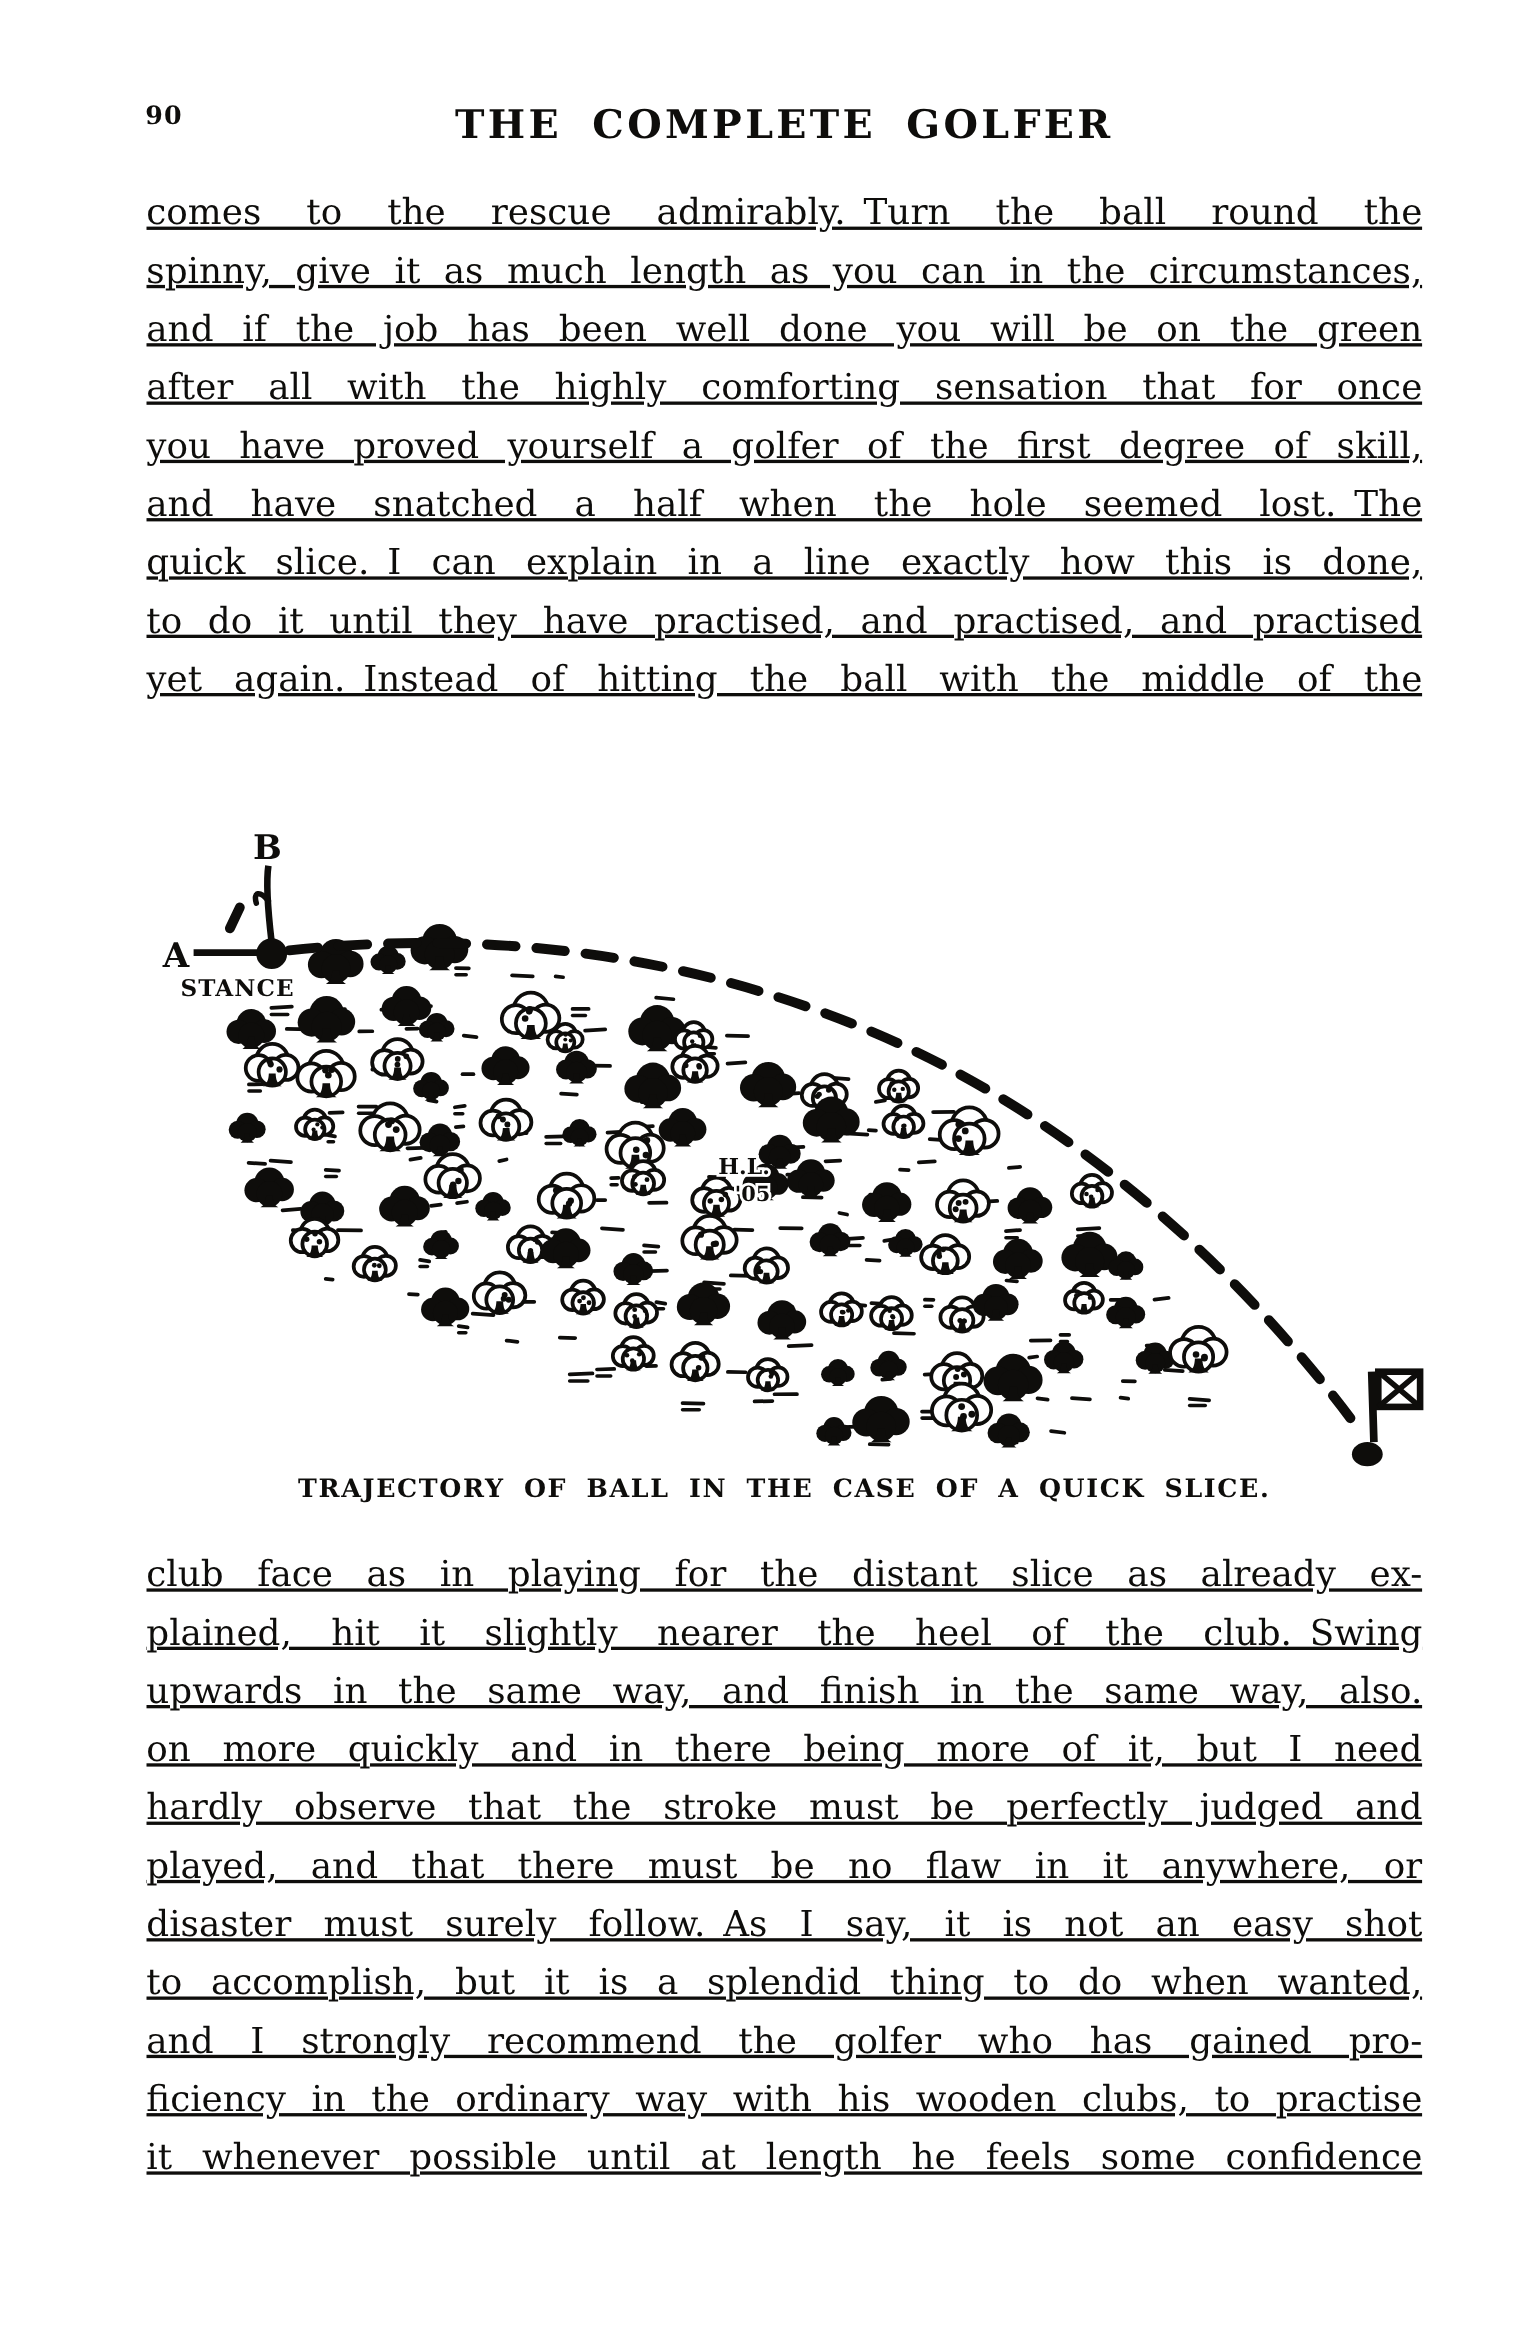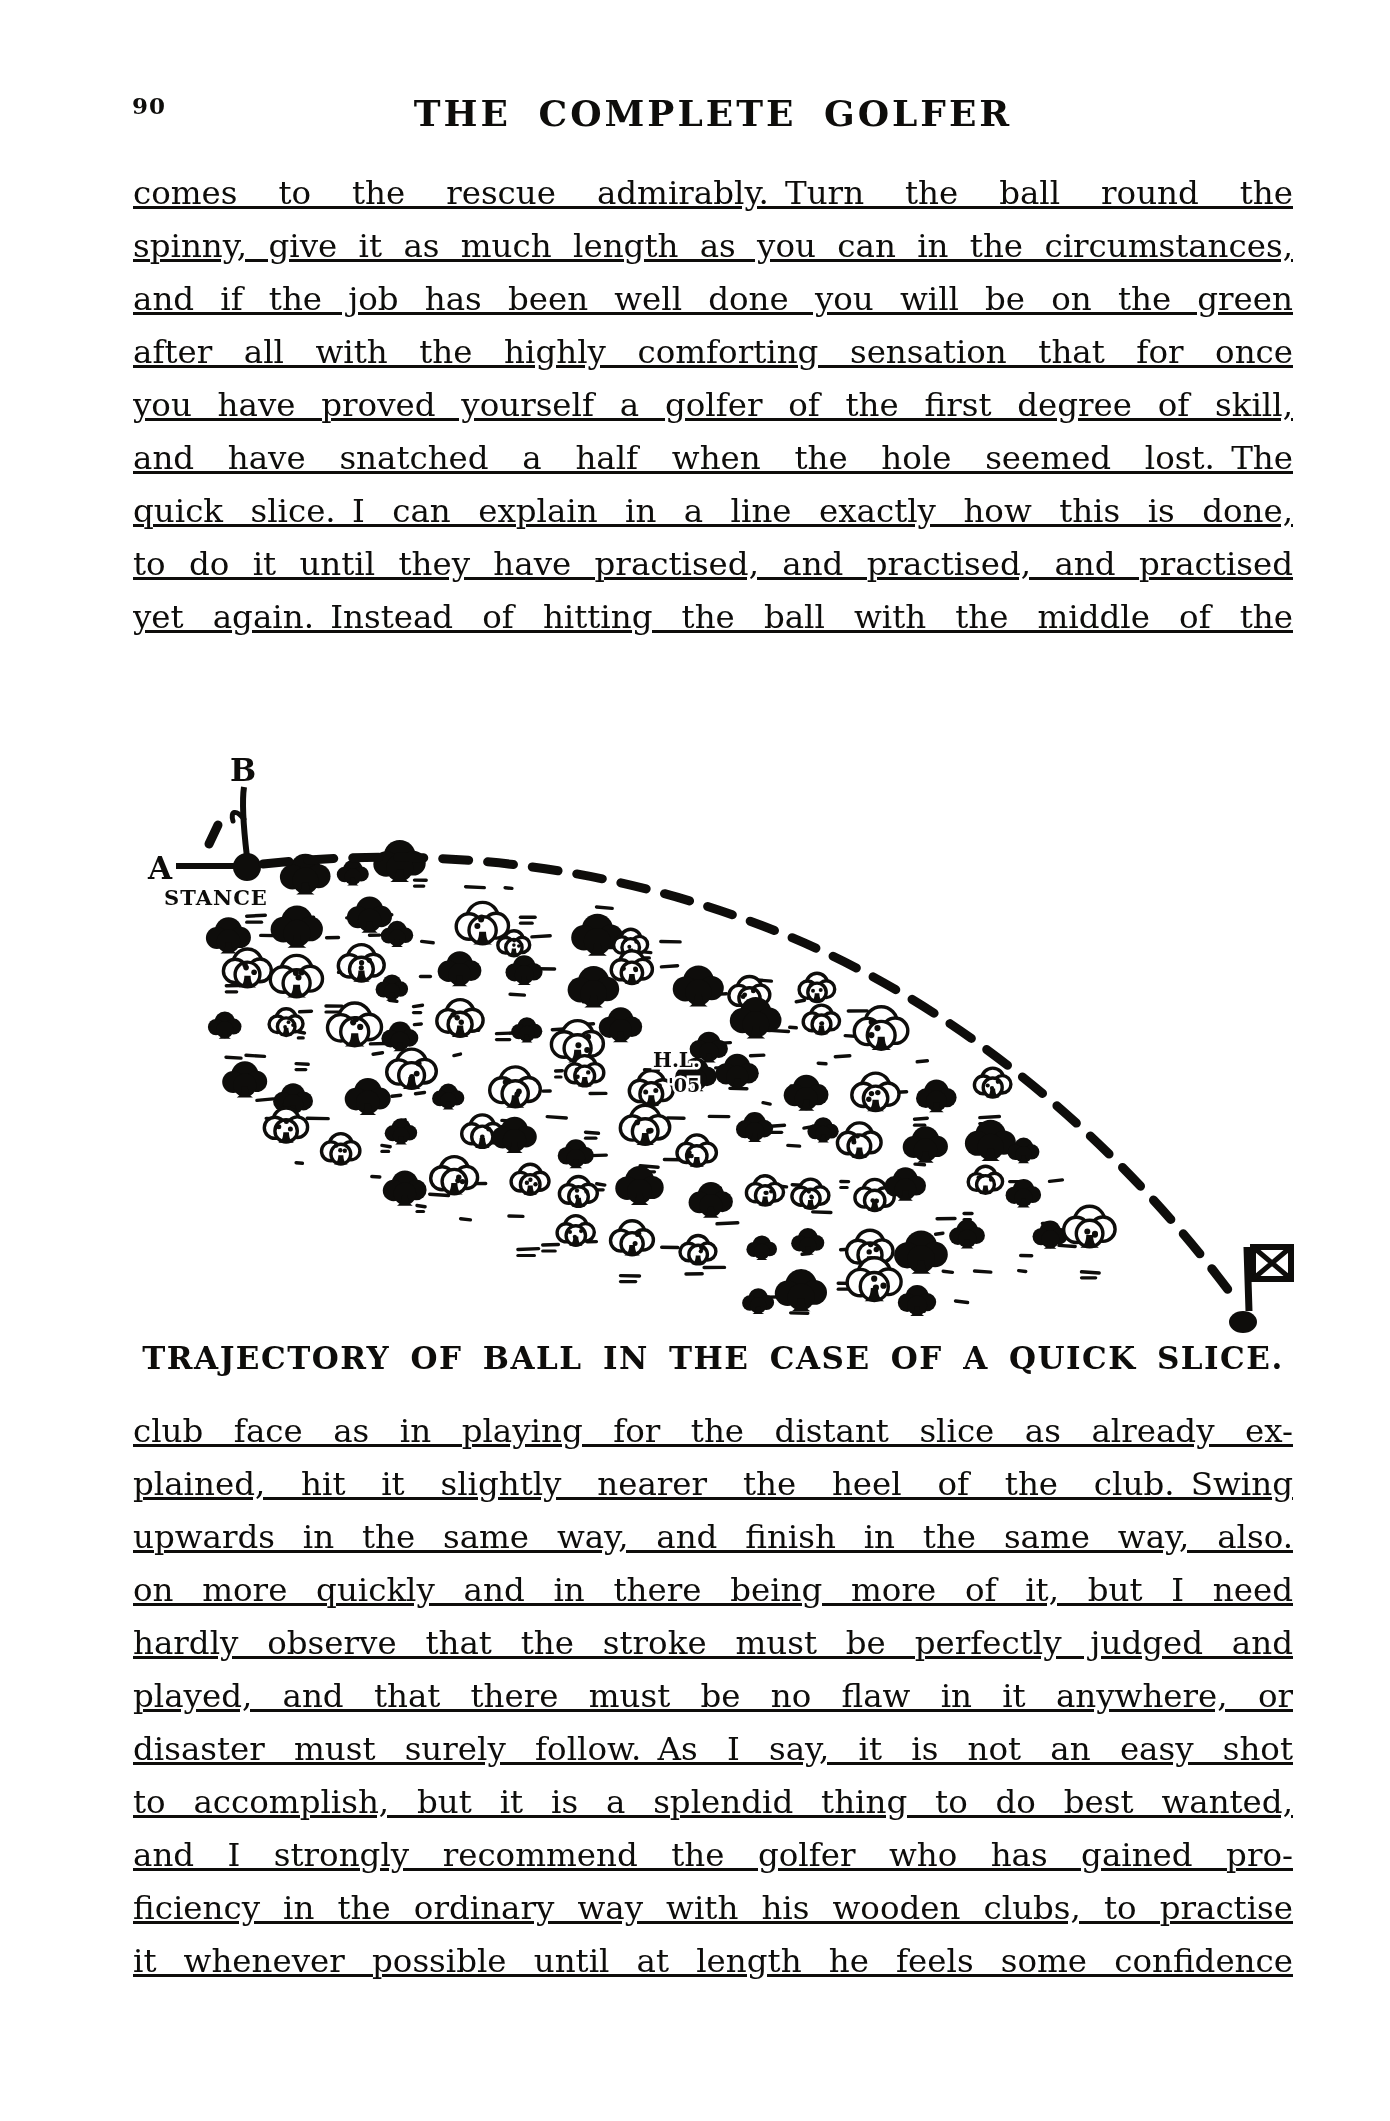--- a/index.html
+++ b/index.html
@@ -19,21 +19,21 @@
     letter-spacing:3px; word-spacing:12px;
   }
   .para { position:absolute; left:133px; width:1160px; font-size:32.5px; }
   .tline {
     height:53px; line-height:53px; overflow:hidden;
     text-align:justify; text-align-last:justify; word-spacing:1px;text-decoration:underline;
   }
   #figure-svg { position:absolute; left:0; top:745px; }
   .fig-caption {
     position:absolute; left:133px; width:1160px; top:1340px;
-    text-align:center; font-size:31px; font-weight:700;
+    text-align:center; font-size:23px; font-weight:700;
     letter-spacing:1.5px; word-spacing:8px;
   }
   svg text { font-family:"DejaVu Serif", serif; fill:var(--ink); }
 </style>
 </head>
 <body>
 
 <div class="page">
 
   <div class="page-number">90</div>
@@ -986,18 +986,18 @@
   <div class="fig-caption">TRAJECTORY OF BALL IN THE CASE OF A QUICK SLICE.</div>
 
   <div class="para" id="para2" style="top:1405px">
       <div class="tline">club face as in playing for the distant slice as already ex-</div>
       <div class="tline">plained, hit it slightly nearer the heel of the club. Swing</div>
       <div class="tline">upwards in the same way, and finish in the same way, also.</div>
       <div class="tline">on more quickly and in there being more of it, but I need</div>
       <div class="tline">hardly observe that the stroke must be perfectly judged and</div>
       <div class="tline">played, and that there must be no flaw in it anywhere, or</div>
       <div class="tline">disaster must surely follow. As I say, it is not an easy shot</div>
-      <div class="tline">to accomplish, but it is a splendid thing to do best wanted,</div>
+      <div class="tline">to accomplish, but it is a splendid thing to do when wanted,</div>
       <div class="tline">and I strongly recommend the golfer who has gained pro-</div>
       <div class="tline">ficiency in the ordinary way with his wooden clubs, to practise</div>
       <div class="tline">it whenever possible until at length he feels some confidence</div>
     </div>
 </div>
 
 </body></html>

